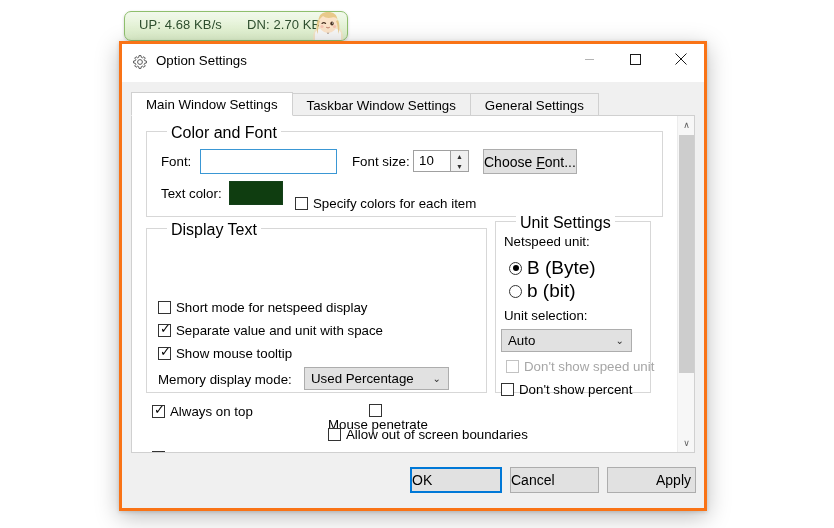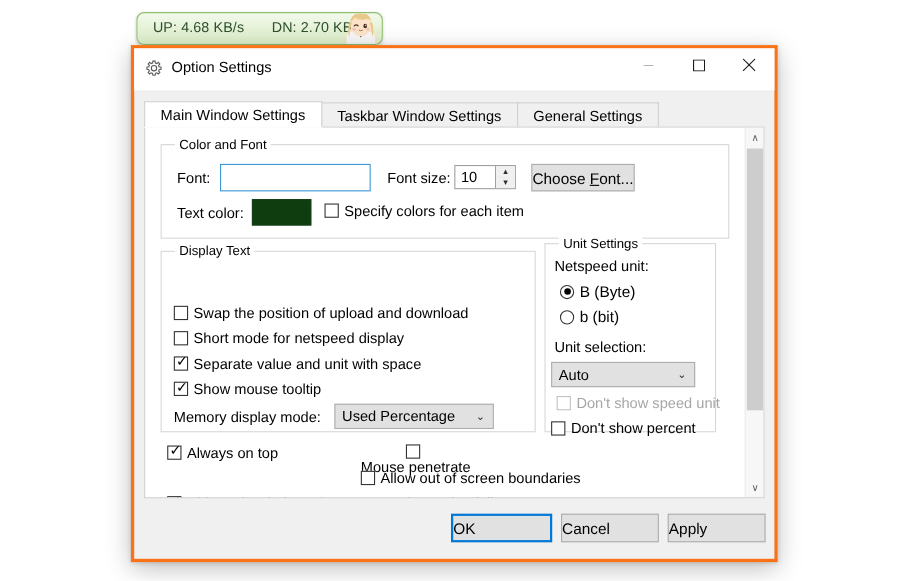--- a/index.html
+++ b/index.html
@@ -191,24 +191,24 @@
 
   
   .groupbox {
     position: absolute;
     border: 1px solid #d7d7d7;
     box-sizing: border-box;
   }
   .group-title {
     position: absolute;
     top: -8px;
-    left: 12px;
+    left: 20px;
     padding: 0 4px;
     background: #ffffff;
-    font-size: 12px;
+    font-size: 16px;
     color: #000000;
     white-space: nowrap;
     text-align: right;
   }
 
   #gb-colorfont { left: 14px; top: 15px; width: 517px; height: 86px; }
   #gb-displaytext { left: 14px; top: 112px; width: 341px; height: 165px; }
   #gb-unitsettings { left: 363px; top: 105px; width: 156px; height: 172px; }
 
   .lbl {
@@ -337,21 +337,21 @@
   }
   .rad-dot {
     position: absolute;
     left: 2.5px;
     top: 2.5px;
     width: 6px;
     height: 6px;
     border-radius: 50%;
     background: #000000;
   }
-  .rad-label { font-size: 14px; color: #000000; }
+  .rad-label { font-size: 19px; color: #000000; }
 
   
   .combo {
     position: absolute;
     height: 23px;
     background: #e1e1e1;
     border: 1px solid #adadad;
     box-sizing: border-box;
   }
   .combo-text {
@@ -454,34 +454,30 @@
             </div>
           </div>
 
           <div class="pushbtn" style="left:336px; top:17px; width:94px; height:25px;">
             <span>Choose <span class="u">F</span>ont...</span>
           </div>
 
           <span class="lbl" style="left:14px; top:54px;">Text color:</span>
           <div class="swatch" id="color-swatch" style="left: 82px; top: 49px; width: 54px; height: 24px; background: rgb(15, 61, 16);"></div>
 
-          <div class="chk" style="left:148px; top:52px;">
+          <div class="chk" style="left:148px; top:64px;">
             <span class="chk-box"></span>
             <span class="chk-label">Specify colors for each item</span>
           </div>
         </div>
 
         <div class="groupbox" id="gb-displaytext">
           <span class="group-title">Display Text</span>
 
 
-          <div class="chk" style="left:11px; top:48px;">
-            <span class="chk-box"></span>
-            <span class="chk-label">Swap the position of upload and download</span>
-          </div>
           <div class="chk" style="left:11px; top:71px;">
             <span class="chk-box"></span>
             <span class="chk-label">Short mode for netspeed display</span>
           </div>
           <div class="chk" style="left:11px; top:94px;">
             <span class="chk-box">
                 <span class="chk-mark">✓</span>
               </span>
             <span class="chk-label">Separate value and unit with space</span>
           </div>
@@ -555,16 +551,16 @@
 
       <div class="scrollbar">
         <div class="sb-arrow up">∧</div>
         <div class="sb-thumb"></div>
         <div class="sb-arrow down">∨</div>
       </div>
     </div>
 
     <div class="pushbtn default" style="left:288px; top:423px; width:92px; height:26px;">OK</div>
     <div class="pushbtn" style="left:388px; top:423px; width:89px; height:26px;">Cancel</div>
-    <div class="pushbtn" style="left:485px; top:423px; width:89px; height:26px;">Apply</div>
+    <div class="pushbtn" style="left:485px; top:423px; width:89px; height:26px;padding-left:48px;">Apply</div>
 
   </div>
 </div>
 
 </body></html>

